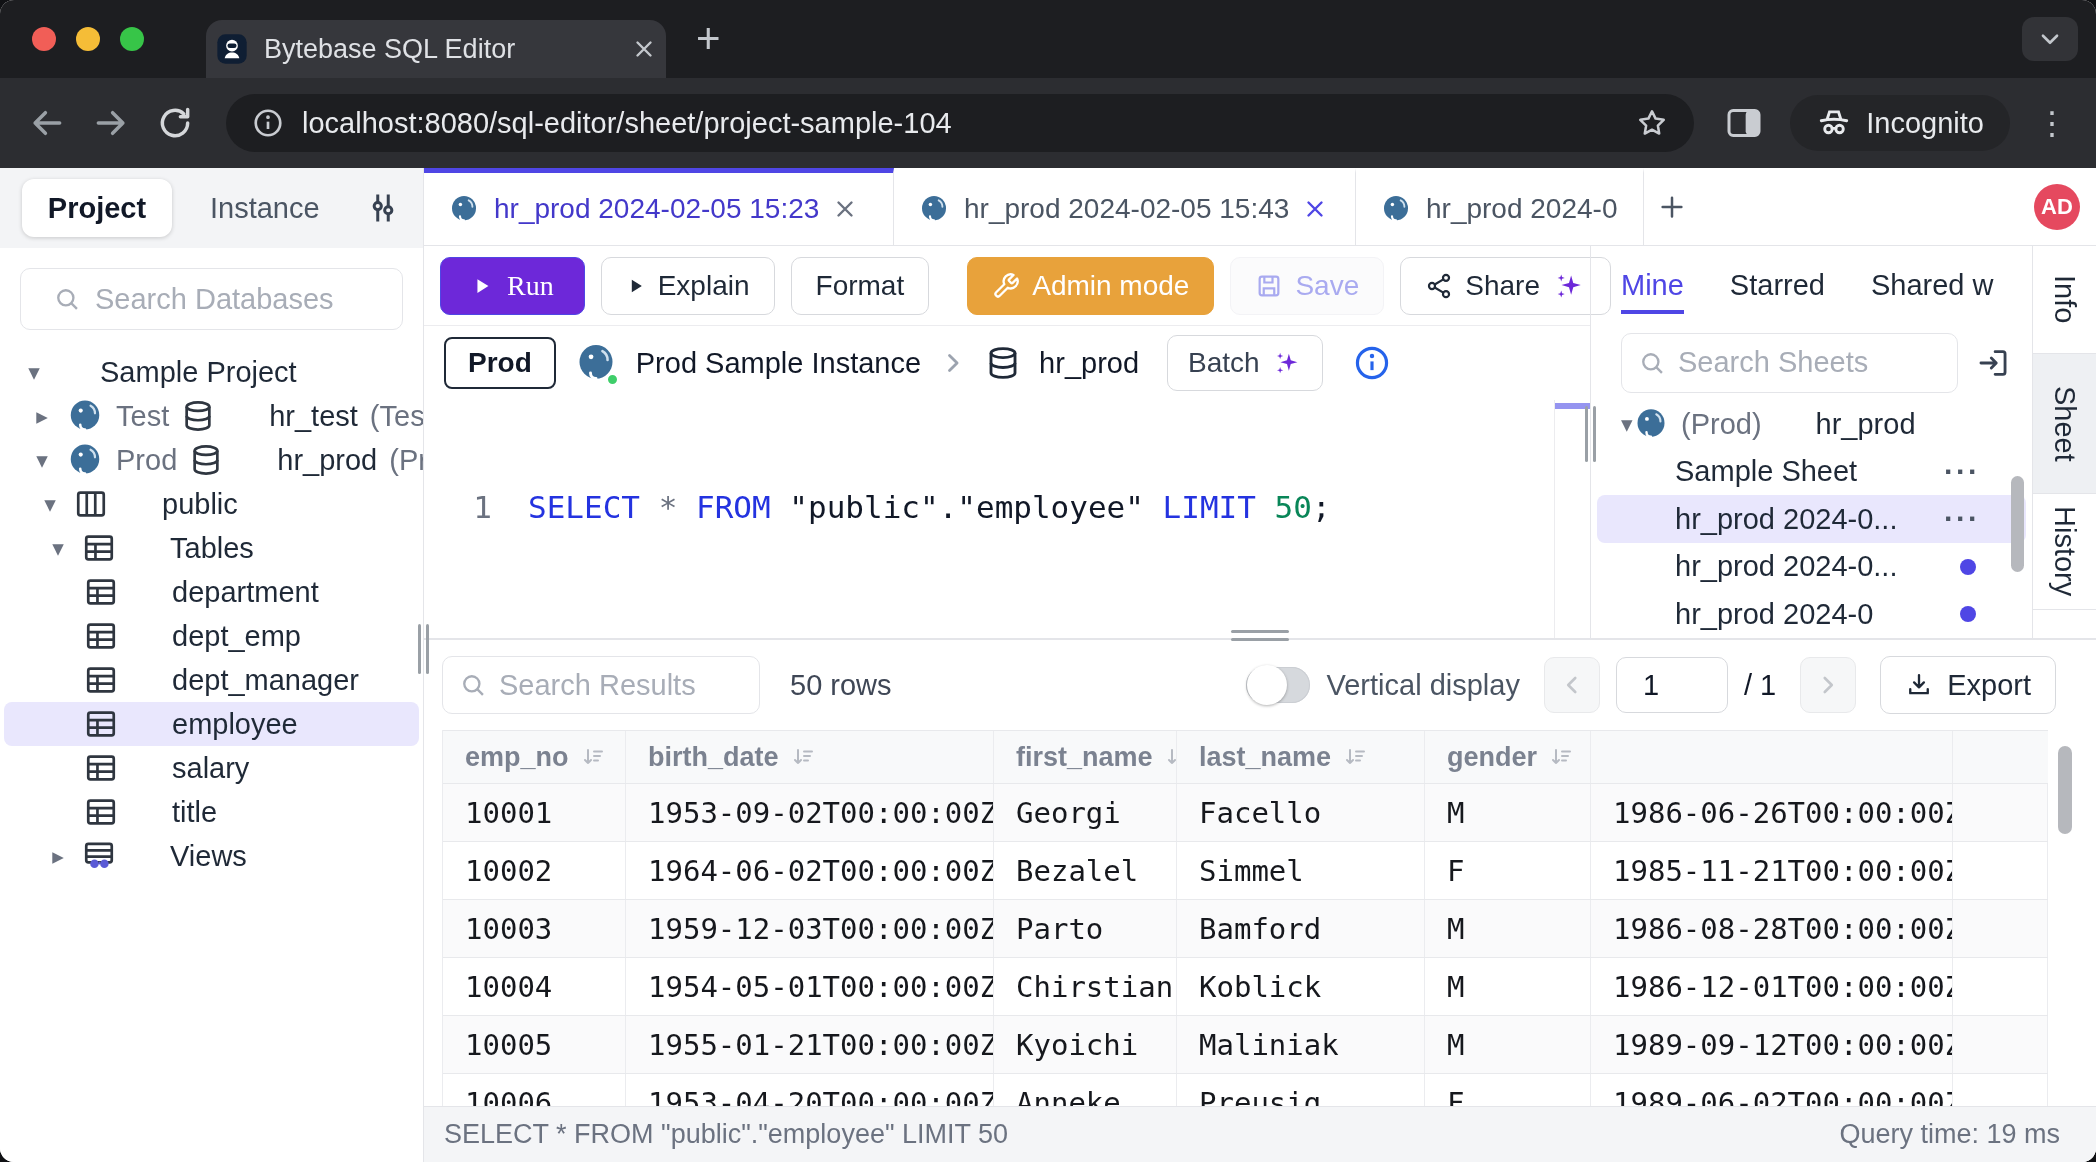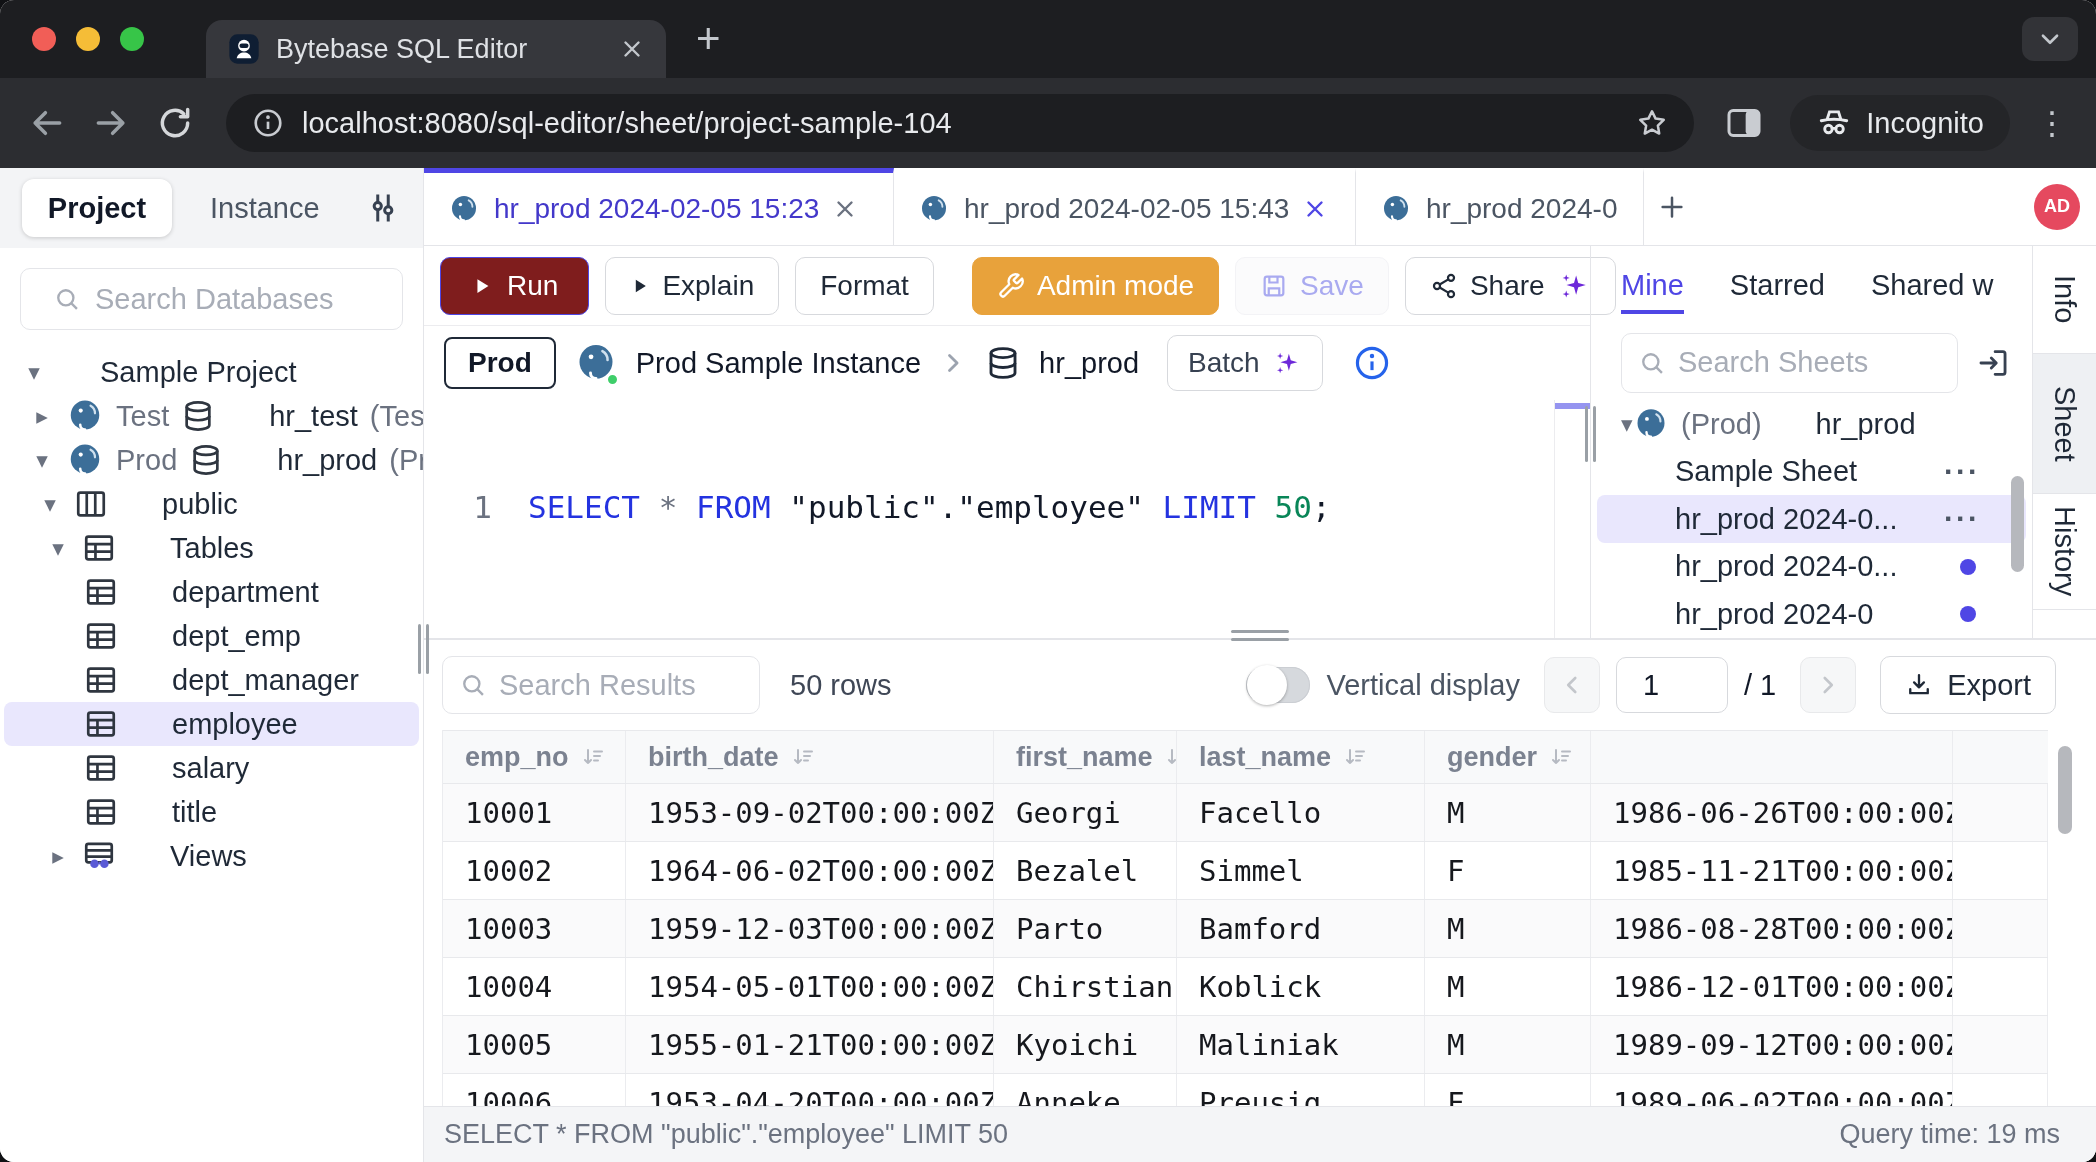--- a/index.html
+++ b/index.html
@@ -6,21 +6,21 @@
   html,body { background:#101114; }
   body { font-family:"Liberation Sans", sans-serif; }
   .window { width:2096px; height:1162px; border-radius:14px; overflow:hidden; position:relative; background:#fff; }
 
   
   .chrome { height:168px; background:#1d1e21; }
   .tabstrip { height:78px; display:flex; align-items:center; }
   .lights { display:flex; gap:20px; margin-left:32px; }
   .light { width:24px; height:24px; border-radius:50%; }
   .light.r { background:#f15e57; } .light.y { background:#f5bd37; } .light.g { background:#37c548; }
-  .btab { margin-left:62px; width:460px; height:58px; align-self:flex-end; background:#36373c; border-radius:16px 16px 0 0; display:flex; align-items:center; padding:0 22px; gap:16px; }
+  .btab { margin-left:62px; width:460px; height:58px; align-self:flex-end; background:#36373c; border-radius:16px 16px 0 0; display:flex; align-items:center; padding:0 10px; gap:16px; }
   .btab-title { color:#dfe1e5; font-size:27px; flex:1; white-space:nowrap; overflow:hidden; }
   .bclose { color:#c3c7cc; font-size:26px; }
   .bplus { color:#c3c7cc; font-size:42px; font-weight:300; margin-left:30px; line-height:1; }
   .chev-btn { margin-left:auto; margin-right:18px; width:56px; height:44px; border-radius:12px; background:#323337; display:flex; align-items:center; justify-content:center; color:#c3c7cc; }
   .navbar { height:90px; background:#2c2d31; display:flex; align-items:center; padding:0 28px; }
   .nav-ic { width:38px; height:38px; color:#9aa0a6; margin-right:26px; flex:none; }
   .nav-ic.bright { color:#d5d7da; }
   .urlbar { flex:1; height:58px; border-radius:29px; background:#1d1e21; display:flex; align-items:center; padding:0 26px; margin:0 20px 0 6px; gap:18px; }
   .url-text { color:#e8eaed; font-size:29px; flex:1; white-space:nowrap; overflow:hidden; }
   .panel-ic { width:40px; height:40px; color:#c9ccd1; margin:0 10px; flex:none; }
@@ -54,29 +54,29 @@
   .main { flex:1; display:flex; flex-direction:column; min-width:0; }
 
   
   .wtabs { height:78px; border-bottom:1px solid #e4e5e9; display:flex; align-items:stretch; }
   .wtab { display:flex; align-items:center; gap:14px; padding:0 24px; border-right:1px solid #e4e5e9; border-top:5px solid transparent; font-size:28px; color:#4b5563; white-space:nowrap; overflow:hidden; flex:none; }
   .wtab.active { border-top-color:#4f46e5; color:#4338ca; font-weight:500; }
   .wx { width:24px; height:24px; flex:none; }
   .wx.indigo { color:#4f46e5; } .wx.gray { color:#6b7280; }
   .wplus { width:56px; display:flex; align-items:center; justify-content:center; color:#4b5563; }
   .wplus svg { width:30px; height:30px; }
-  .avatar { margin-left:auto; margin-right:16px; align-self:center; width:46px; height:46px; border-radius:50%; background:#e5495f; color:#fff; font-size:18px; font-weight:700; display:flex; align-items:center; justify-content:center; flex:none; }
+  .avatar { margin-left:auto; margin-right:16px; align-self:center; width:46px; height:46px; border-radius:50%; background:#e5495f; color:#fff; font-size:22px; font-weight:700; display:flex; align-items:center; justify-content:center; flex:none; }
 
   .main-body { height:392px; display:flex; min-height:0; }
   .editor-col { flex:1; display:flex; flex-direction:column; min-width:0; position:relative; }
 
   .btnrow { height:80px; display:flex; align-items:center; gap:16px; padding:0 16px; border-bottom:1px solid #ececef; }
   .btn { height:58px; border-radius:10px; display:flex; align-items:center; font-size:28px; padding:0 24px; gap:12px; background:#fff; border:1.5px solid #d7d9dd; color:#1f2937; white-space:nowrap; }
   .btn svg { flex:none; }
-  .btn.run { background:#7f1d1d; border-color:#4f46e5; color:#fff; padding:0 30px; gap:14px; font-weight:500; }
+  .btn.run { background:#6d28d9; border-color:#4f46e5; color:#fff; padding:0 30px; gap:14px; font-weight:500;font-family:Liberation Serif, serif; }
   .btn.admin { background:#e8a23b; border-color:#e8a23b; color:#fff; margin-left:22px; }
   .btn.save { background:#fbfbfc; border-color:#f3f3f6; color:#a9aaf0; }
   .spark { width:34px; height:34px; color:#6d28d9; }
 
   .crumbs { height:74px; display:flex; align-items:center; padding:0 20px; gap:18px; font-size:29px; color:#111827; }
   .chip { height:52px; border:2.5px solid #1f2937; border-radius:8px; display:flex; align-items:center; padding:0 22px; font-size:28px; font-weight:600; }
   .pgwrap { position:relative; width:44px; height:44px; flex:none; }
   .pgwrap .dot { position:absolute; right:-2px; bottom:-2px; width:15px; height:15px; border-radius:50%; background:#3fce6a; border:3px solid #fff; }
   .crumb-sep { width:28px; height:28px; color:#9ca3af; flex:none; }
   .dbic { width:36px; height:36px; color:#1f2937; flex:none; }

